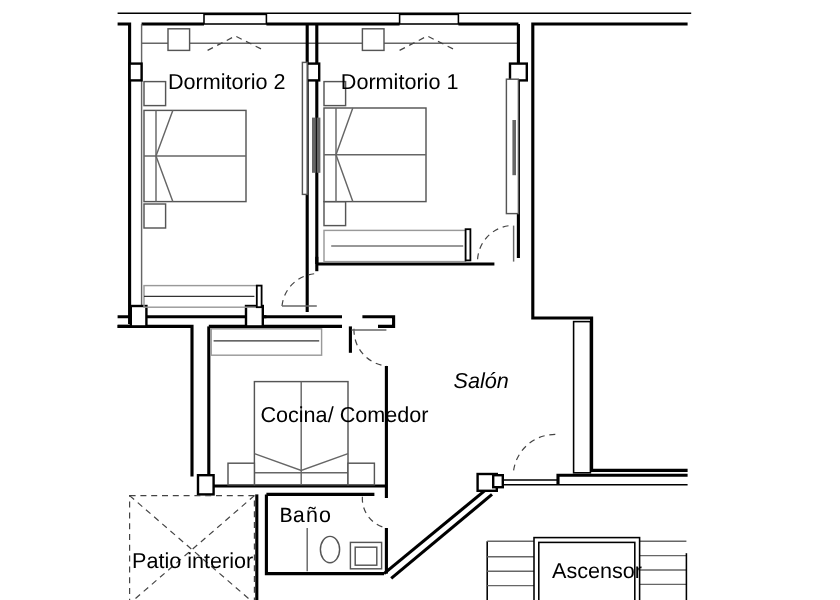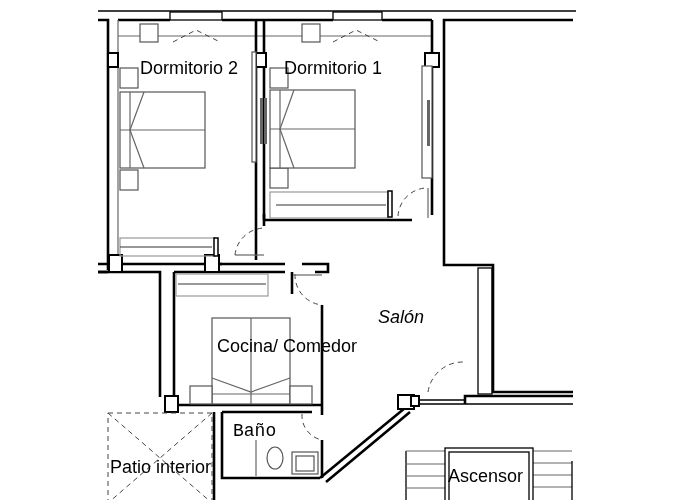--- a/index.html
+++ b/index.html
@@ -179,13 +179,13 @@
     <rect class="thin" x="449" y="452" width="80" height="51"></rect>
   </g>
 </svg>
 
 <div class="label" style="left:140px; top:59px;">Dormitorio 2</div>
 <div class="label" style="left:284px; top:59px;">Dormitorio 1</div>
 <div class="label" style="left:378px; top:308px;font-style:italic;">Salón</div>
 <div class="label" style="left:175px; top:337px;margin-left:42px;">Cocina/ Comedor</div>
 <div class="label" style="left:233px; top:422px;font-family:Liberation Mono, monospace;">Baño</div>
 <div class="label" style="left:110px; top:458px;">Patio interior</div>
-<div class="label" style="left:448px; top:467px;">Ascensor</div>
+<div class="label" style="left:460px; top:467px;">Ascensor</div>
 
 </body></html>

